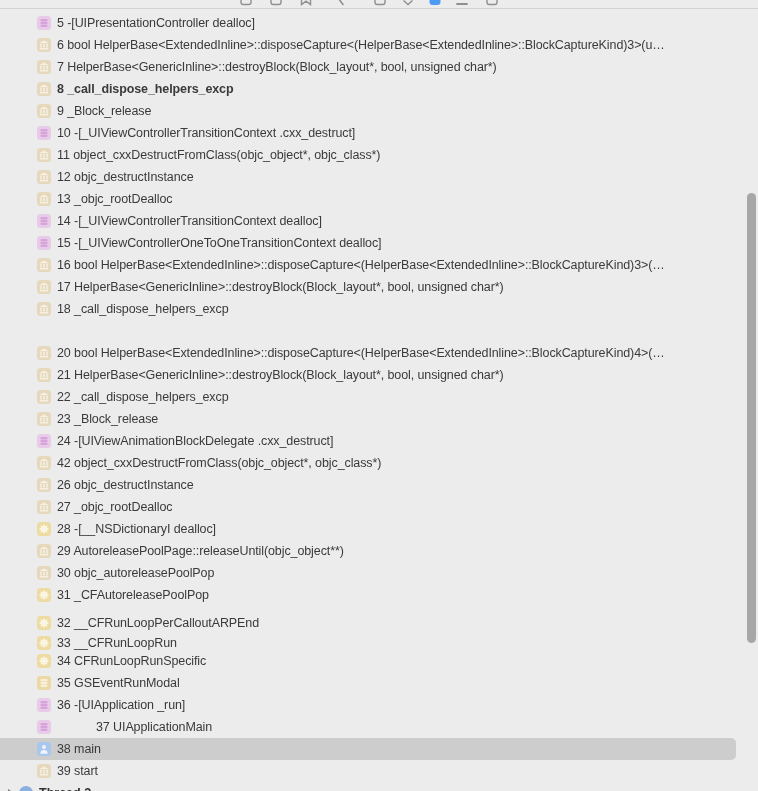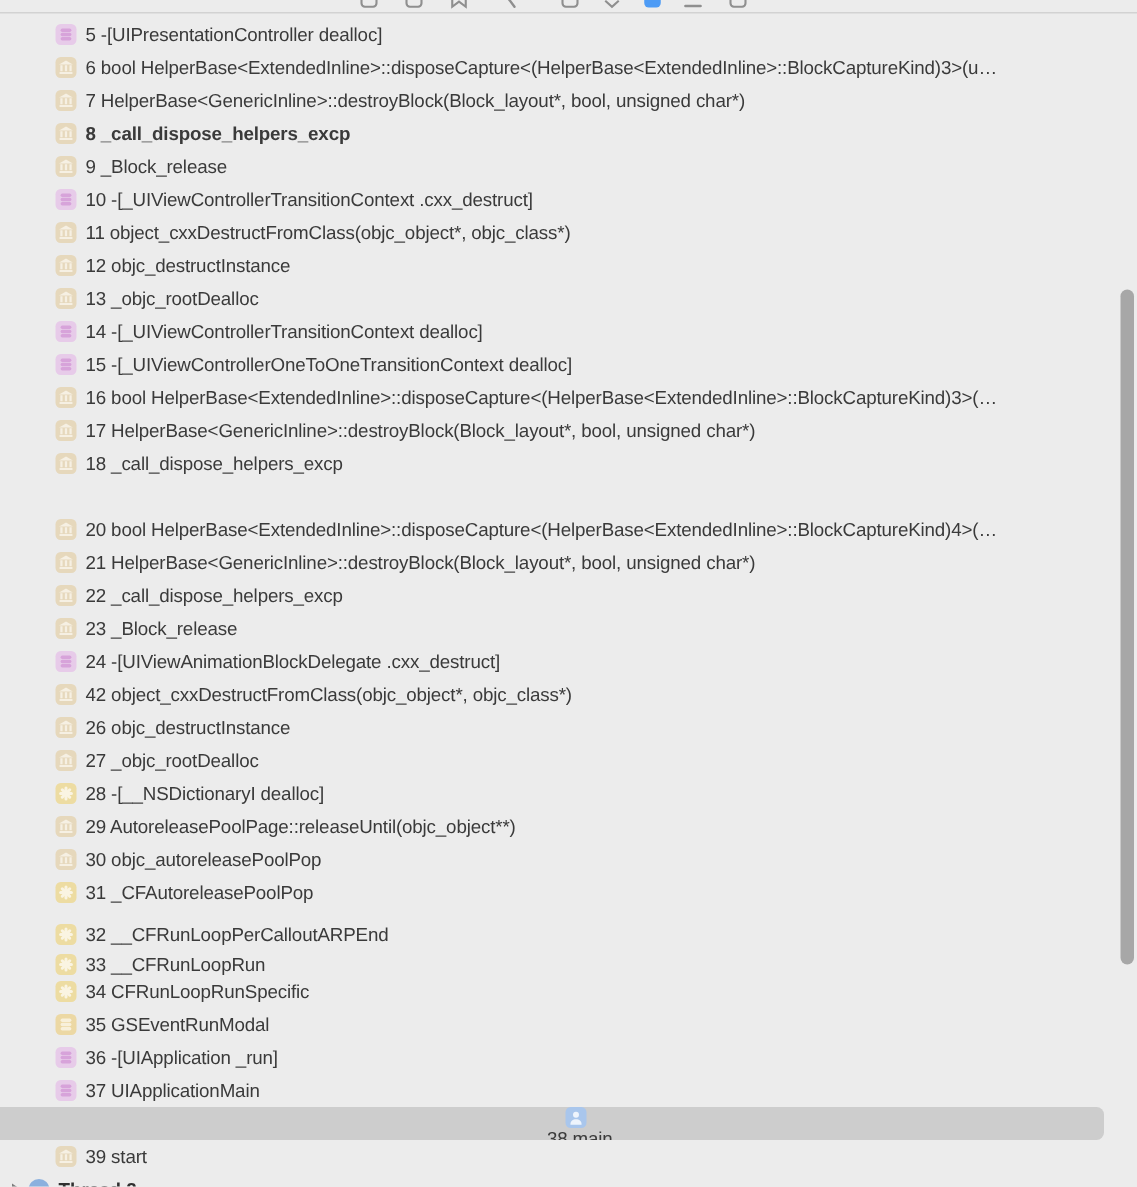--- a/index.html
+++ b/index.html
@@ -522,33 +522,33 @@
         <svg viewBox="0 0 10 10">
           <g fill="currentColor">
             <rect x="1.4" y="1.0" width="7.2" height="2.3" rx="1.15"></rect>
             <rect x="1.4" y="3.85" width="7.2" height="2.3" rx="1.15"></rect>
             <rect x="1.4" y="6.7" width="7.2" height="2.3" rx="1.15"></rect>
           </g>
         </svg>
       </span>
       <span class="frame-label">36 -[UIApplication _run]</span>
     </div>
-    <div class="frame-row" style="top: 707px;">
+    <div class="frame-row" style="top: 707px; gap: 39px;">
       <span class="frame-icon icon-uikit">
         <svg viewBox="0 0 10 10">
           <g fill="currentColor">
             <rect x="1.4" y="1.0" width="7.2" height="2.3" rx="1.15"></rect>
             <rect x="1.4" y="3.85" width="7.2" height="2.3" rx="1.15"></rect>
             <rect x="1.4" y="6.7" width="7.2" height="2.3" rx="1.15"></rect>
           </g>
         </svg>
       </span>
       <span class="frame-label">37 UIApplicationMain</span>
     </div>
-    <div class="frame-row selected" style="top: 729px; flex-direction: column;">
+    <div class="frame-row selected" style="top: 729px;">
       <span class="frame-icon icon-user">
         <svg viewBox="0 0 10 10">
           <g fill="currentColor">
             <circle cx="5" cy="3.1" r="2"></circle>
             <path d="M1.3 9.4c0-2.1 1.6-3.3 3.7-3.3s3.7 1.2 3.7 3.3v.4H1.3z"></path>
           </g>
         </svg>
       </span>
       <span class="frame-label">38 main</span>
     </div>

